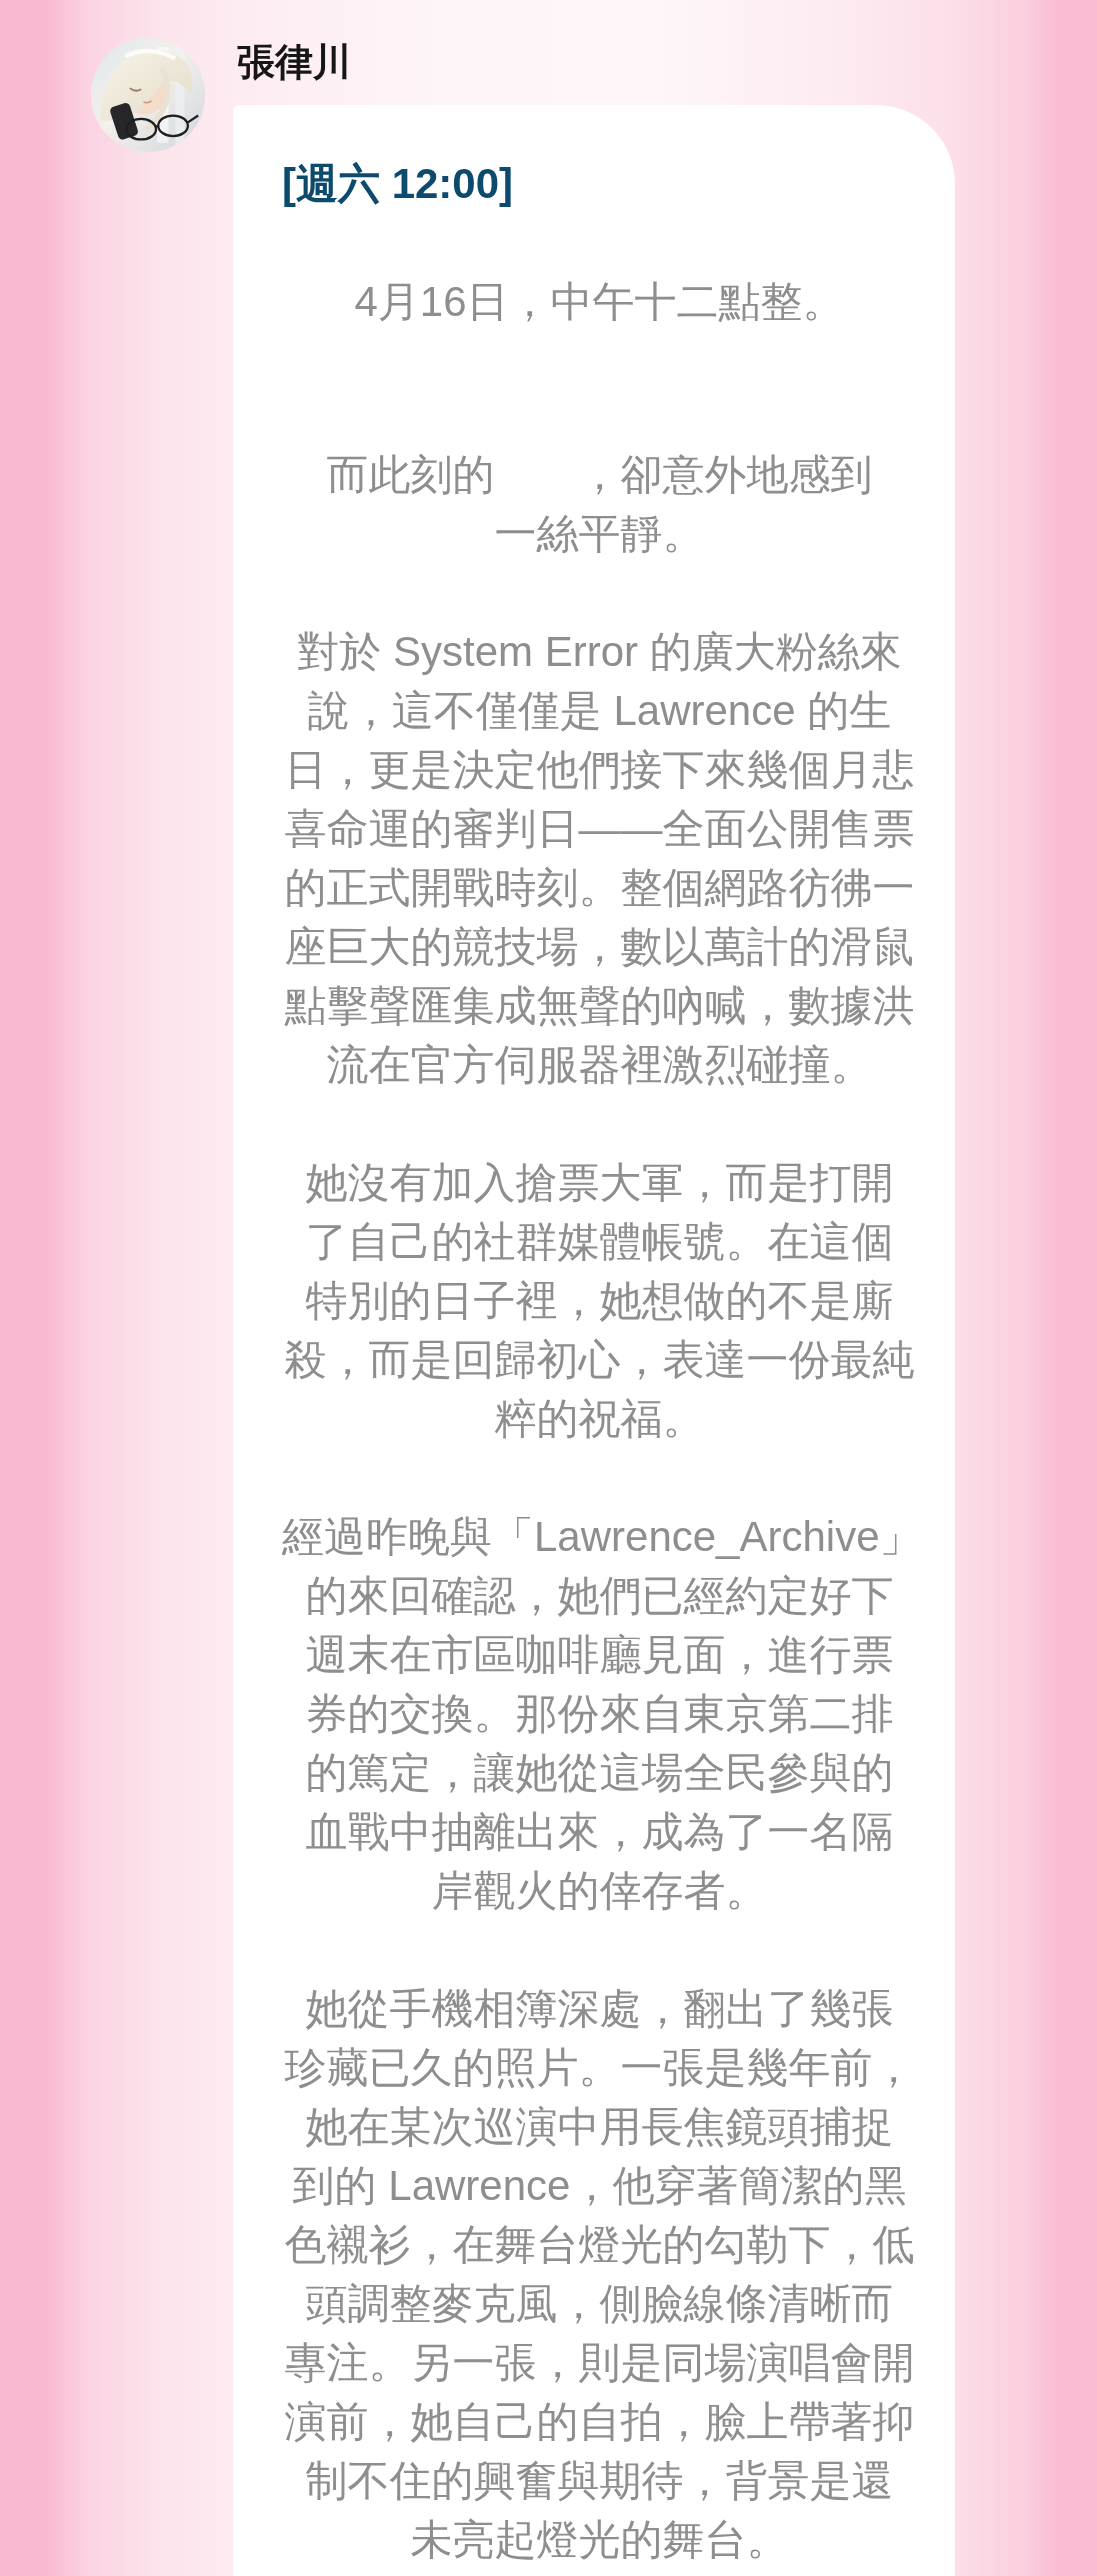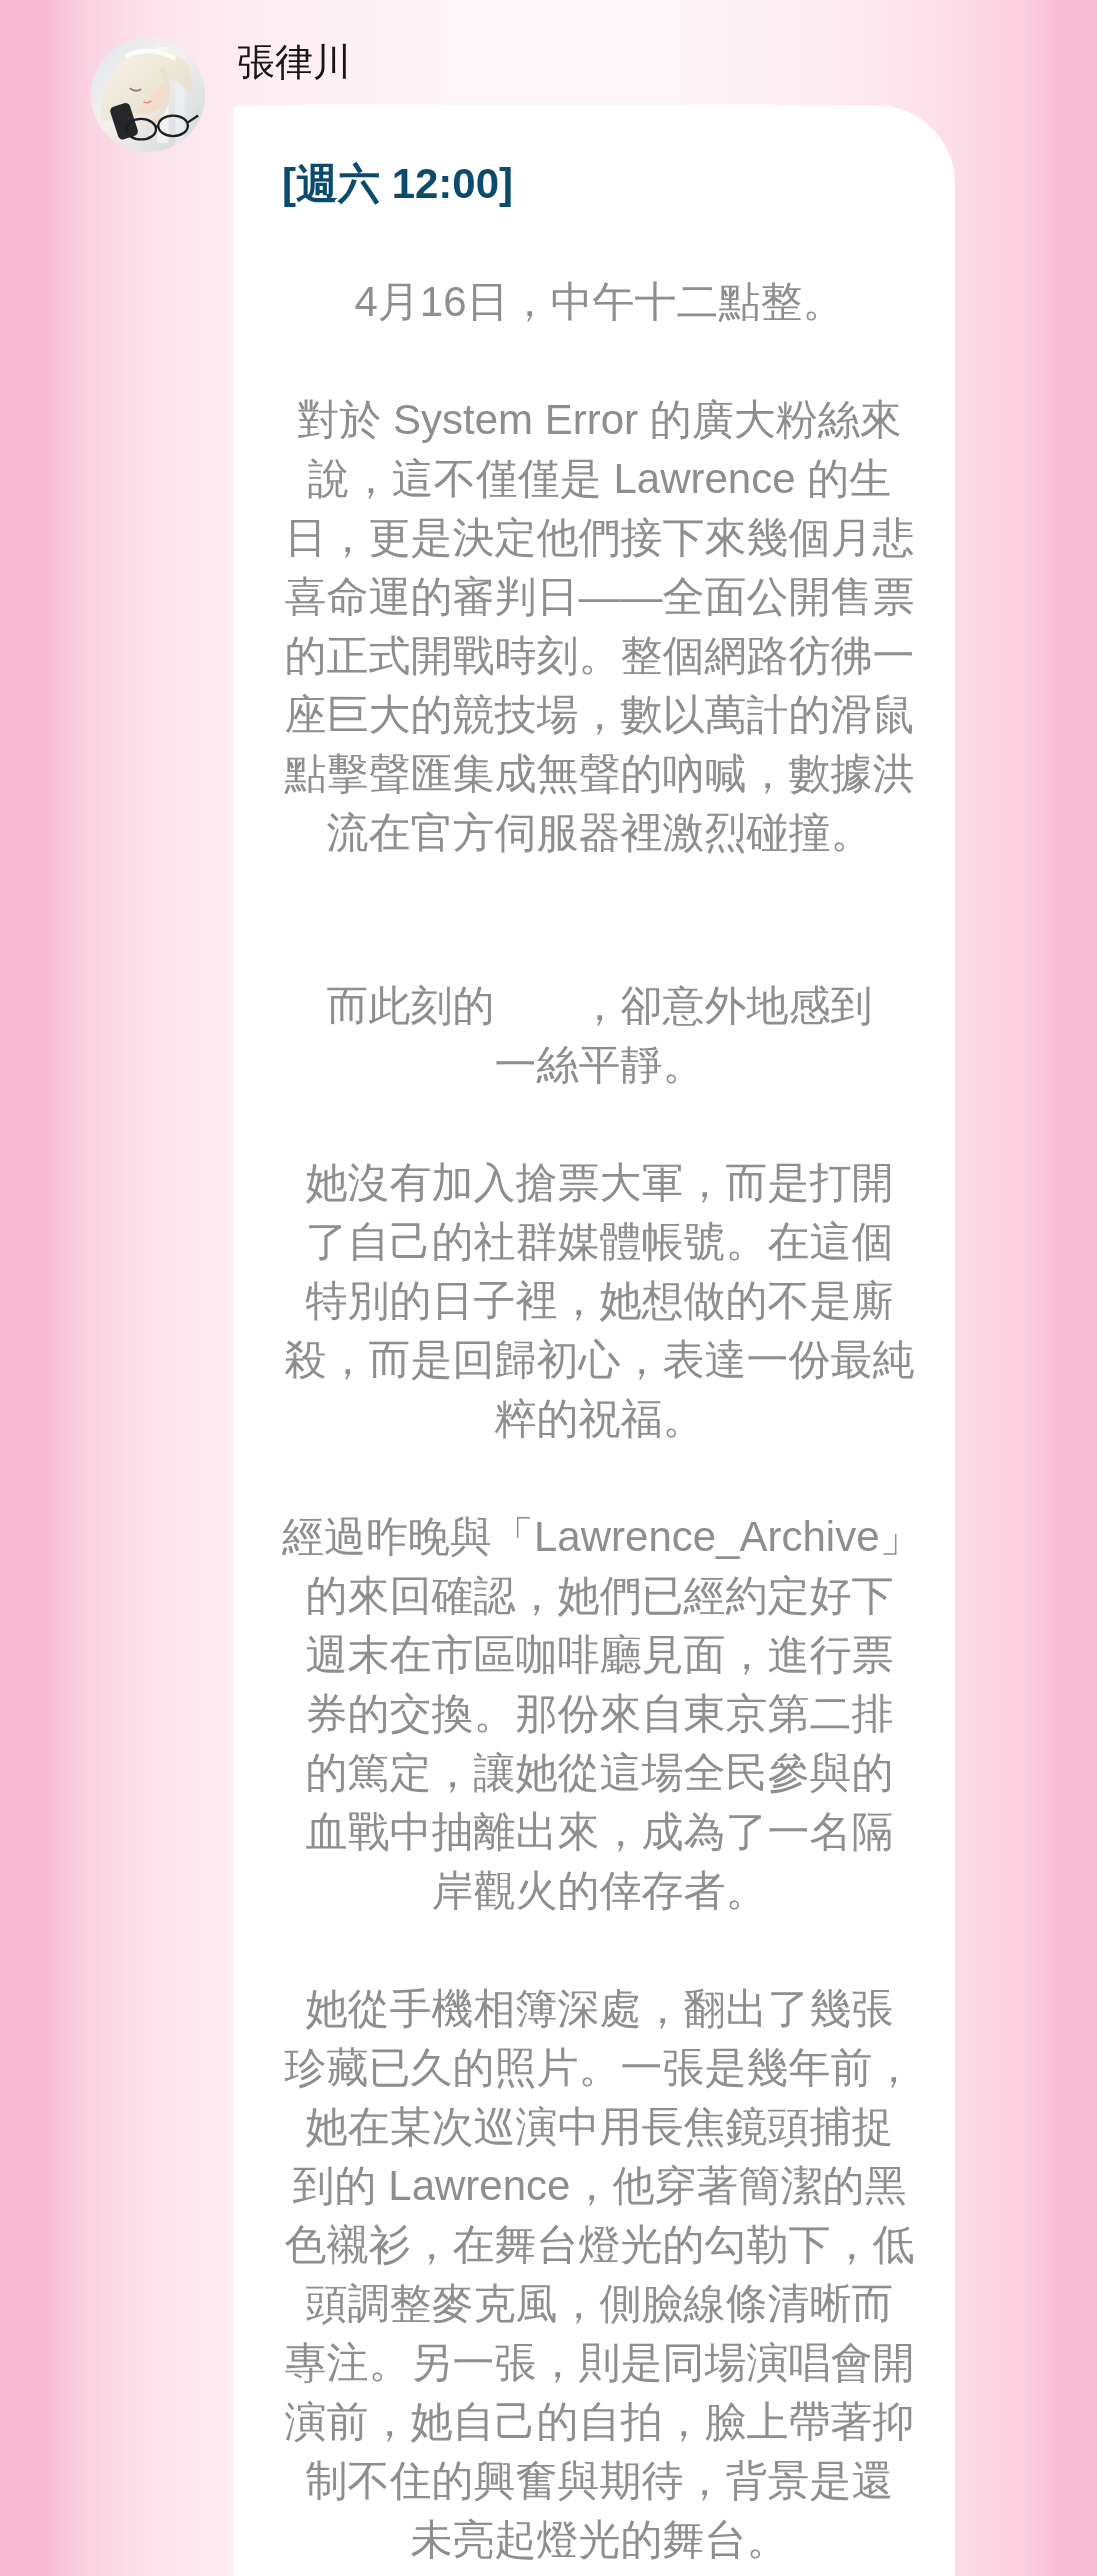--- a/index.html
+++ b/index.html
@@ -33,21 +33,21 @@
     background: #e9eef3;
   }
   .avatar svg { display: block; width: 100%; height: 100%; }
 
   .sender-name {
     position: absolute;
     left: 237px;
     top: 41px;
     font-size: 38px;
     line-height: 43px;
-    font-weight: 400;
+    font-weight: 700;
     color: #161616;
     white-space: pre;
   }
 
   .bubble {
     position: absolute;
     left: 233px;
     top: 105px;
     width: 722px;
     height: 2534px; 
@@ -110,30 +110,30 @@
     </g>
   </svg>
 </div>
 
 <div class="sender-name">張律川</div>
 
 <div class="bubble">
   <div class="timestamp">[週六 12:00]</div>
 
   <p class="para">4月16日，中午十二點整。</p>
+  <p class="para gap-large">而此刻的　　，卻意外地感到
+一絲平靜。</p>
   <p class="para">對於 System Error 的廣大粉絲來
 說，這不僅僅是 Lawrence 的生
 日，更是決定他們接下來幾個月悲
 喜命運的審判日——全面公開售票
 的正式開戰時刻。整個網路彷彿一
 座巨大的競技場，數以萬計的滑鼠
 點擊聲匯集成無聲的吶喊，數據洪
 流在官方伺服器裡激烈碰撞。</p>
-  <p class="para gap-large">而此刻的　　，卻意外地感到
-一絲平靜。</p>
   <p class="para">她沒有加入搶票大軍，而是打開
 了自己的社群媒體帳號。在這個
 特別的日子裡，她想做的不是廝
 殺，而是回歸初心，表達一份最純
 粹的祝福。</p>
   <p class="para">經過昨晚與「Lawrence_Archive」
 的來回確認，她們已經約定好下
 週末在市區咖啡廳見面，進行票
 券的交換。那份來自東京第二排
 的篤定，讓她從這場全民參與的

